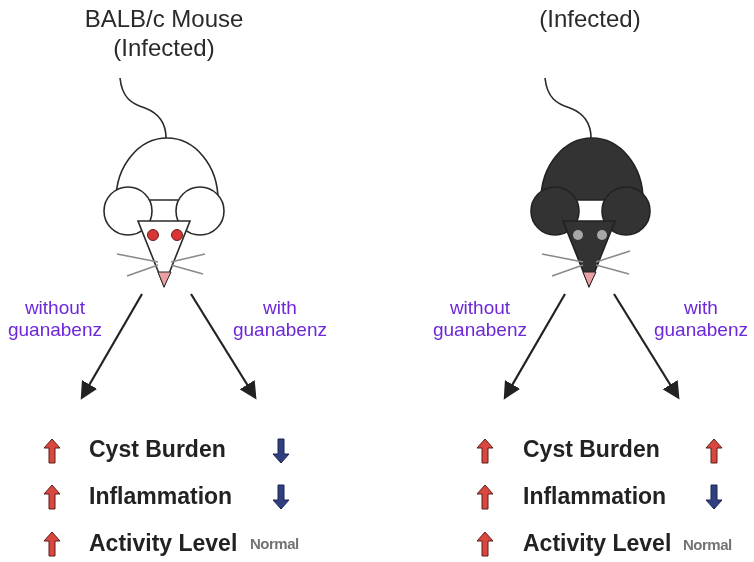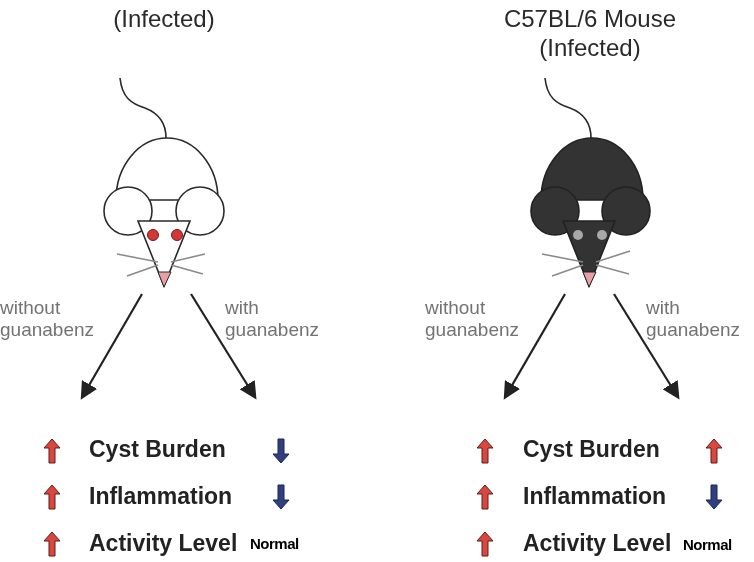--- a/index.html
+++ b/index.html
@@ -1,21 +1,21 @@
 <!DOCTYPE html>
 <html><head>
 <meta charset="utf-8">
 <style>
   html, body { margin:0; padding:0; background:#ffffff; }
   body { width:754px; height:562px; position:relative; overflow:hidden; font-family:"Liberation Sans", sans-serif; color:#222; }
   .abs { position:absolute; }
   .title { font-size:24px; text-align:center; line-height:29px; color:#2a2a2a; }
-  .branch { font-size:19px; text-align:left; line-height:22px; color:#737373; }
+  .branch { font-size:19px; text-align:center; line-height:22px; color:#6d28d9; }
   .label { font-size:23px; color:#222; white-space:nowrap;font-weight:bold; }
-  .normal { font-size:15px; font-weight:bold; color:#000000; letter-spacing:-0.5px; }
+  .normal { font-size:15px; font-weight:bold; color:#737373; letter-spacing:-0.5px; }
   svg { position:absolute; left:0; top:0; }
 </style>
 </head>
 <body>
 
 <svg width="754" height="562" viewBox="0 0 754 562">
   <defs>
     <marker id="ah" markerWidth="8" markerHeight="8" refX="5" refY="4" orient="auto" markerUnits="strokeWidth">
       <path d="M0,0 L8,4 L0,8 z" fill="#222"></path>
     </marker>
@@ -68,24 +68,24 @@
       <path fill="#d9473f" stroke="#5a1e1a" d="M52,532 L60,541 L55,541 L55,556 L49,556 L49,541 L44,541 Z" stroke-width="1"></path>
       <path fill="#d9473f" stroke="#5a1e1a" d="M485,439 L493,448 L488,448 L488,463 L482,463 L482,448 L477,448 Z" stroke-width="1"></path>
       <path fill="#d9473f" stroke="#5a1e1a" d="M714,439 L722,448 L717,448 L717,463 L711,463 L711,448 L706,448 Z" stroke-width="1"></path>
       <path fill="#d9473f" stroke="#5a1e1a" d="M485,485 L493,494 L488,494 L488,509 L482,509 L482,494 L477,494 Z" stroke-width="1"></path>
       <path fill="#2f3f80" stroke="#1c2450" d="M714,509 L722,500 L717,500 L717,485 L711,485 L711,500 L706,500 Z" stroke-width="1"></path>
       <path fill="#d9473f" stroke="#5a1e1a" d="M485,532 L493,541 L488,541 L488,556 L482,556 L482,541 L477,541 Z" stroke-width="1"></path>
     </g>
 </svg>
 
 <div class="abs title" style="left:54px; top:4px; width:220px;">
+  <div>BALB/c Mouse</div>
   <div>(Infected)</div>
 </div>
 <div class="abs title" style="left:470px; top:4px; width:240px;">
-  <div>C57BL/6 Mouse</div>
   <div>(Infected)</div>
 </div>
 
 <div class="abs branch" style="left:0px; top:297px; width:110px;">
   <div>without</div>
   <div>guanabenz</div>
 </div>
 <div class="abs branch" style="left:225px; top:297px; width:110px;">
   <div>with</div>
   <div>guanabenz</div>

